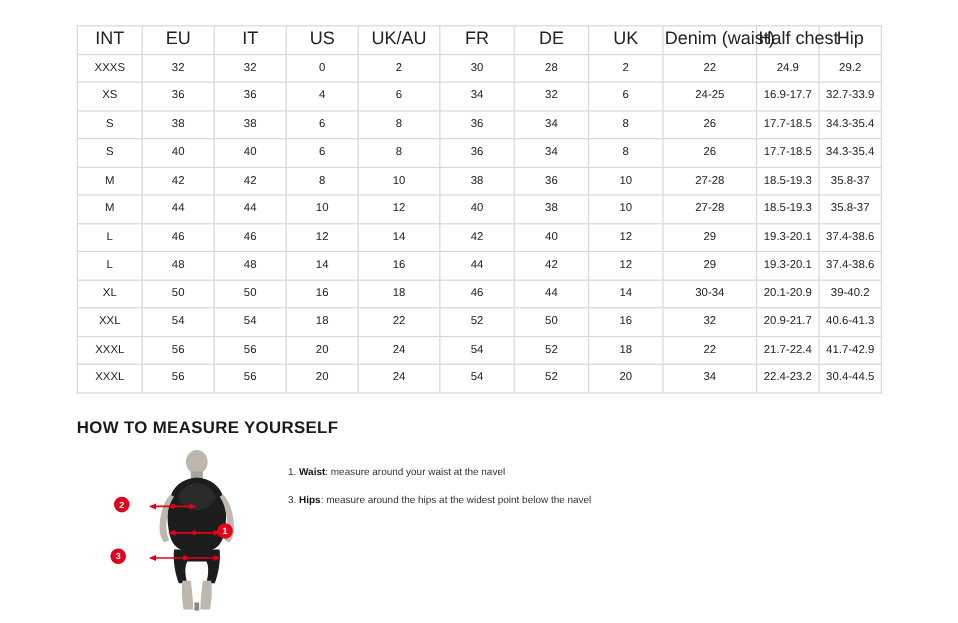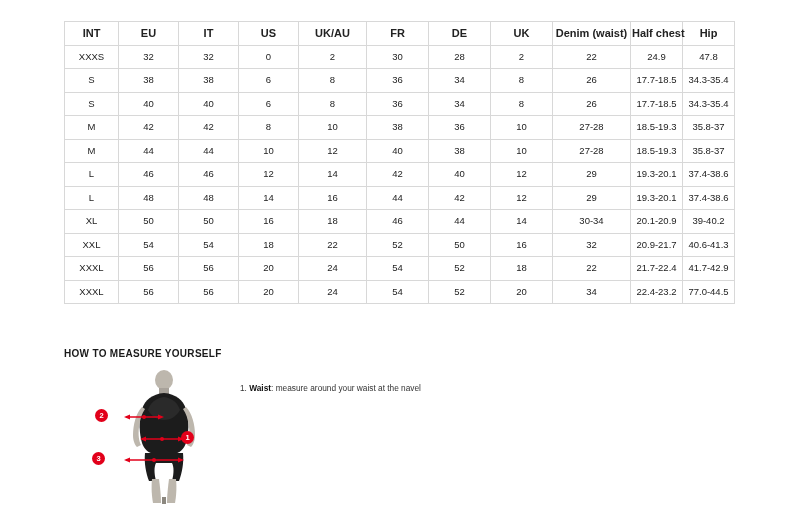--- a/index.html
+++ b/index.html
@@ -39,23 +39,23 @@
     vertical-align: middle;
     height: 22.5px;
     font-size: 9.5px;
     font-weight: normal;
     color: #222;
     padding: 0 1px;
     line-height: 1.1;
     white-space: nowrap;
   }
   table.size-table th {
-    font-size: 11px;
+    font-size: 15px;
     color: #222;
-    font-weight: bold;
+    font-weight: normal;
   }
   
   col.c0 { width: 54px; }
   col.c1 { width: 60px; }
   col.c2 { width: 60px; }
   col.c3 { width: 60px; }
   col.c4 { width: 68px; }
   col.c5 { width: 62px; }
   col.c6 { width: 62px; }
   col.c7 { width: 62px; }
@@ -64,21 +64,21 @@
   col.c10 { width: 52px; }
 
   
   .measure-section {
     position: absolute;
     left: 64px;
     top: 348px;
     width: 670px;
   }
   .measure-title {
-    font-size: 10px;
+    font-size: 14px;
     font-weight: bold;
     letter-spacing: 0.3px;
     color: #1a1a1a;
     margin-bottom: 10px;
   }
   .measure-body {
     position: relative;
     display: flex;
     align-items: flex-start;
   }
@@ -165,21 +165,34 @@
           <td>XXXS</td>
           <td>32</td>
           <td>32</td>
           <td>0</td>
           <td>2</td>
           <td>30</td>
           <td>28</td>
           <td>2</td>
           <td>22</td>
           <td>24.9</td>
-          <td>47.8</td>
+          <td>29.2</td>
+        </tr>
+        <tr>
+          <td>XS</td>
+          <td>36</td>
+          <td>36</td>
+          <td>4</td>
+          <td>6</td>
+          <td>34</td>
+          <td>32</td>
+          <td>6</td>
+          <td>24-25</td>
+          <td>16.9-17.7</td>
+          <td>32.7-33.9</td>
         </tr>
         <tr>
           <td>S</td>
           <td>38</td>
           <td>38</td>
           <td>6</td>
           <td>8</td>
           <td>36</td>
           <td>34</td>
           <td>8</td>
@@ -295,21 +308,21 @@
           <td>XXXL</td>
           <td>56</td>
           <td>56</td>
           <td>20</td>
           <td>24</td>
           <td>54</td>
           <td>52</td>
           <td>20</td>
           <td>34</td>
           <td>22.4-23.2</td>
-          <td>77.0-44.5</td>
+          <td>30.4-44.5</td>
         </tr>
       </tbody>
     </table>
   </div>
 
   <div class="measure-section">
     <div class="measure-title">HOW TO MEASURE YOURSELF</div>
     <div class="measure-body">
 
       <div class="figure-box">
@@ -364,18 +377,22 @@
         <div class="badge badge-1">1</div>
         <div class="badge badge-2">2</div>
         <div class="badge badge-3">3</div>
       </div>
 
       <div class="instructions">
         <div class="instruction">
           <span>1.</span>
           <b>Waist</b><span>: measure around your waist at the navel</span>
         </div>
+        <div class="instruction">
+          <span>3.</span>
+          <b>Hips</b><span>: measure around the hips at the widest point below the navel</span>
+        </div>
       </div>
 
     </div>
   </div>
 
 </div>
 
 </body></html>

